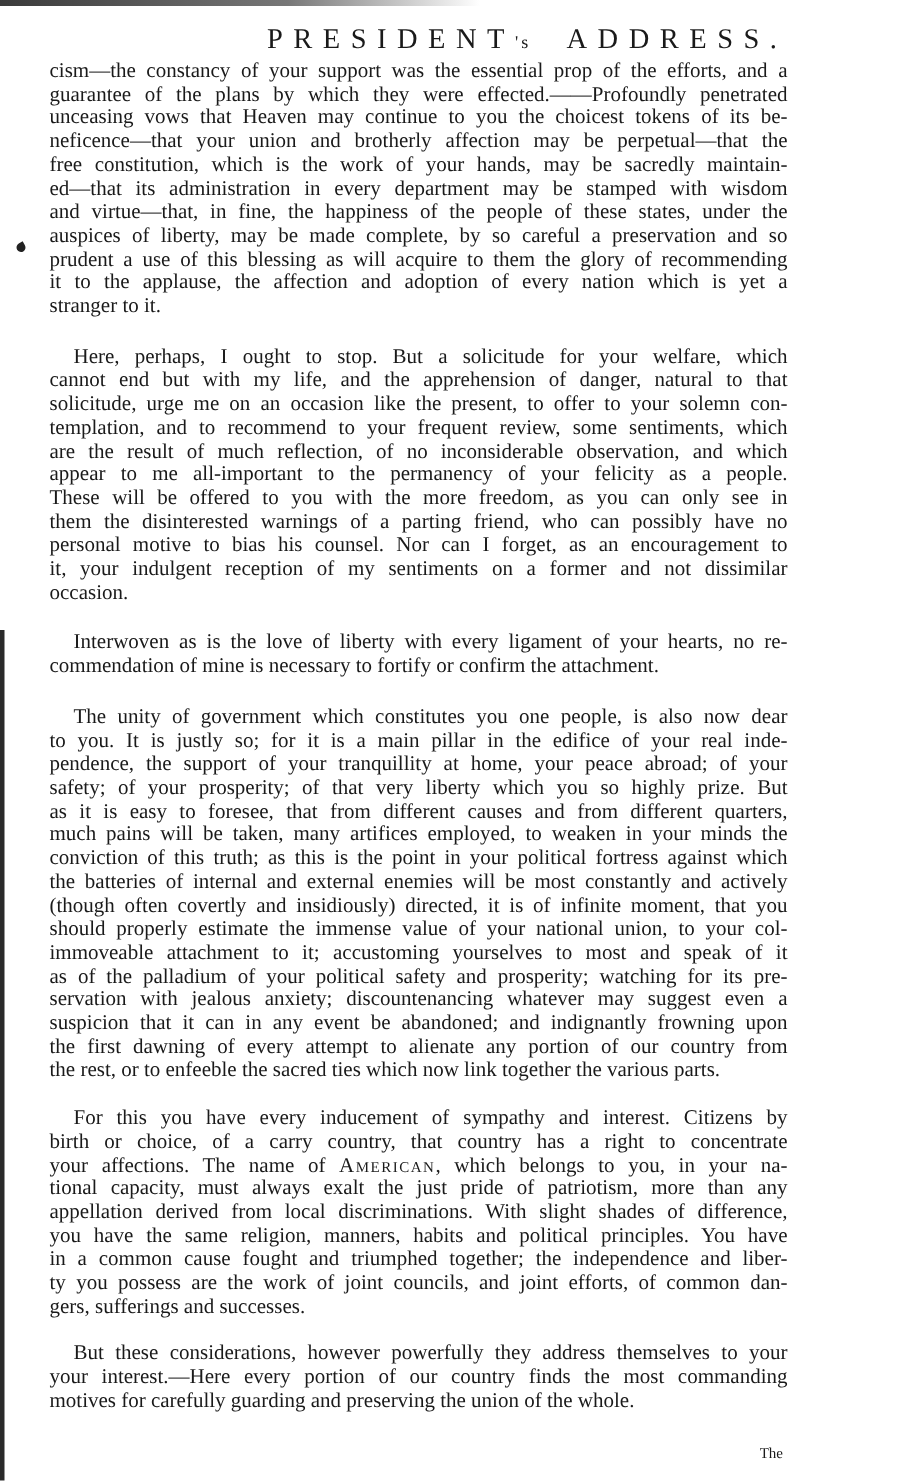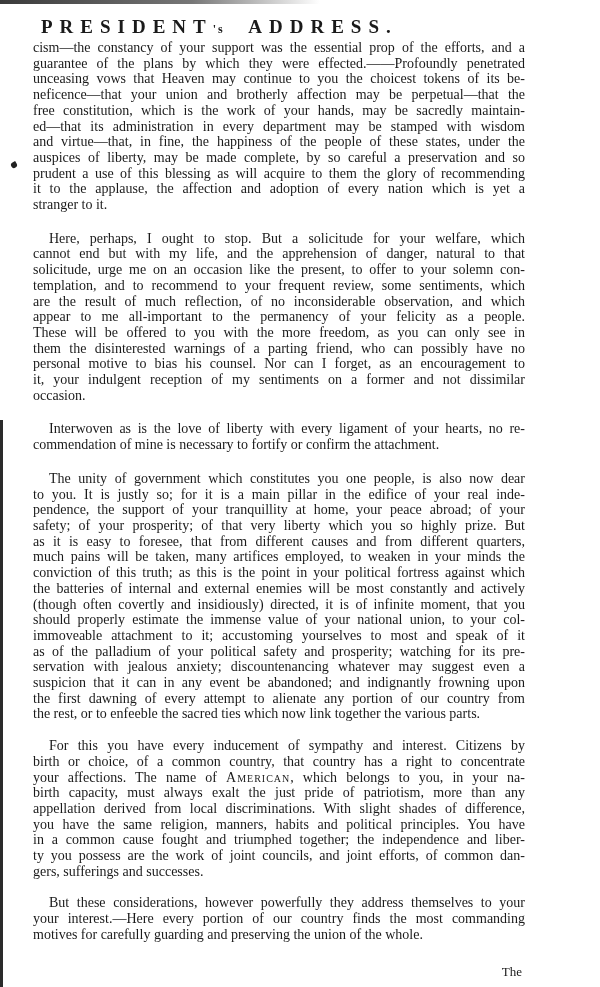--- a/index.html
+++ b/index.html
@@ -15,45 +15,45 @@
     background: linear-gradient(to right, #3a3a3a, #777 60%, rgba(255,255,255,0));
   }
   .left-edge {
     position: absolute; left: 0; top: 420px; width: 3px; height: 567px;
     background: #2a2a2a;
   }
   .page {
     position: absolute; left: 33px; top: 0; width: 492px;
   }
   .running-head {
-    text-align: left;
+    text-align: right;
     font-size: 19px;
     letter-spacing: 7px;
     margin-top: 14px;
     height: 26px;
     line-height: 26px;
-    font-weight: bold;
+    font-weight: normal;
     padding-left: 8px;
   }
   .running-head .small { font-size: 12px; letter-spacing: 2px; }
   p.para {
     margin: 0;
     font-size: 14px;
     line-height: 15.7px;
     text-align: justify;
     text-align-last: justify;
   }
   p.para .line { display: block; text-align: justify; text-align-last: justify; white-space: nowrap; }
   p.para .line.last { text-align-last: left; }
   p.indent .line.first { text-indent: 16px; }
   .gap-1 { margin-top: 18px !important; }
   .gap-2 { margin-top: 16px !important; }
   .catchword {
     position: absolute; right: 0; top: 964px;
-    font-size: 13px;
+    font-size: 10px;
   }
   .sc { font-variant: small-caps; letter-spacing: 1px; }
   .mark-left {
     position: absolute; left: 11px; top: 162px; width: 6px; height: 6px;
     background: #222; border-radius: 50% 0 50% 50%; transform: rotate(-30deg);
   }
 </style>
 </head>
 <body>
 
@@ -109,23 +109,23 @@
       <span class="line">should properly estimate the immense value of your national union, to your col-</span>
       <span class="line">immoveable attachment to it; accustoming yourselves to most and speak of it</span>
       <span class="line">as of the palladium of your political safety and prosperity; watching for its pre-</span>
       <span class="line">servation with jealous anxiety; discountenancing whatever may suggest even a</span>
       <span class="line">suspicion that it can in any event be abandoned; and indignantly frowning upon</span>
       <span class="line">the first dawning of every attempt to alienate any portion of our country from</span>
       <span class="line last">the rest, or to enfeeble the sacred ties which now link together the various parts.</span>
     </p>
   <p class="para indent gap-2">
       <span class="line first">For this you have every inducement of sympathy and interest. Citizens by</span>
-      <span class="line">birth or choice, of a common country, that country has a right to concentrate</span>
+      <span class="line">birth or choice, of a carry country, that country has a right to concentrate</span>
       <span class="line">your affections. The name of <span class="sc">American</span>, which belongs to you, in your na-</span>
-      <span class="line">birth capacity, must always exalt the just pride of patriotism, more than any</span>
+      <span class="line">tional capacity, must always exalt the just pride of patriotism, more than any</span>
       <span class="line">appellation derived from local discriminations. With slight shades of difference,</span>
       <span class="line">you have the same religion, manners, habits and political principles. You have</span>
       <span class="line">in a common cause fought and triumphed together; the independence and liber-</span>
       <span class="line">ty you possess are the work of joint councils, and joint efforts, of common dan-</span>
       <span class="line last">gers, sufferings and successes.</span>
     </p>
   <p class="para indent gap-2">
       <span class="line first">But these considerations, however powerfully they address themselves to your</span>
       <span class="line">your interest.—Here every portion of our country finds the most commanding</span>
       <span class="line last">motives for carefully guarding and preserving the union of the whole.</span>

